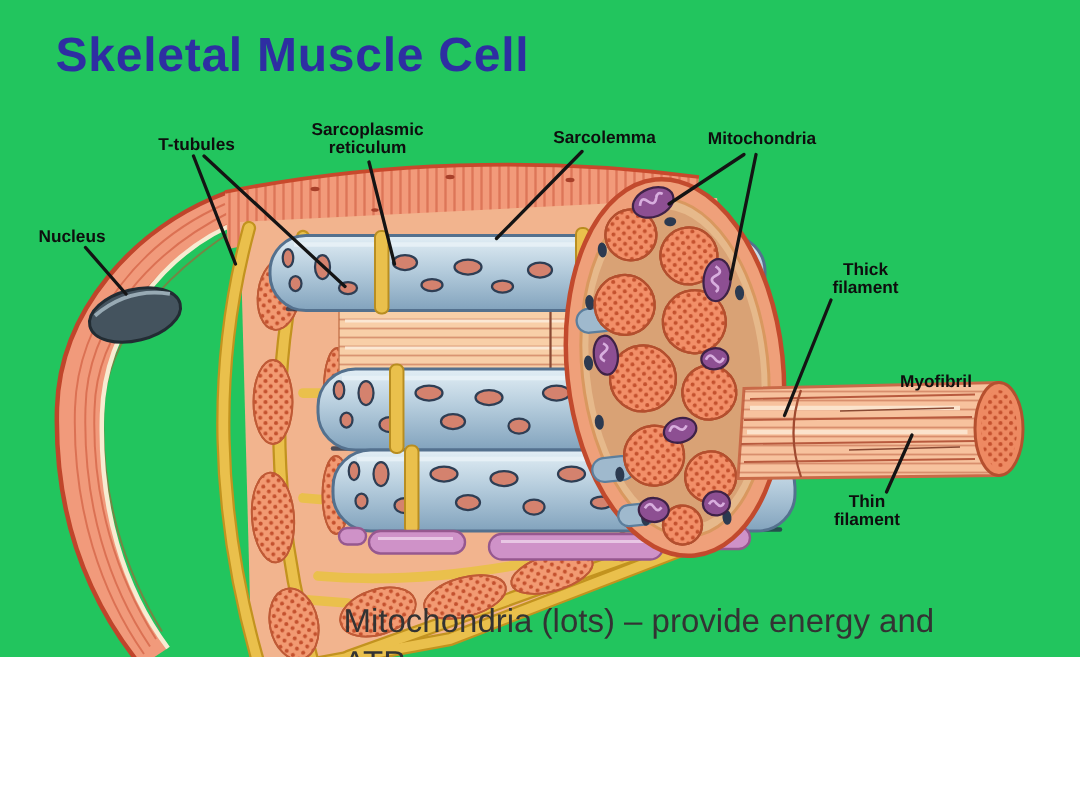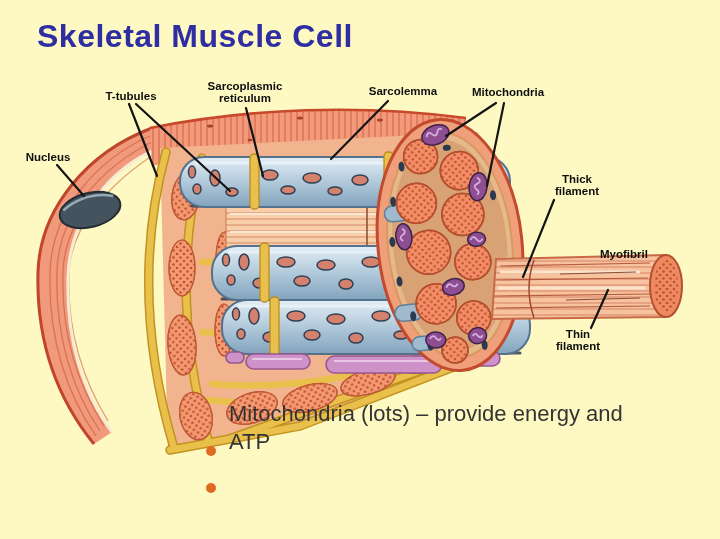--- a/index.html
+++ b/index.html
@@ -1,16 +1,16 @@
 <!DOCTYPE html>
 <html><head>
 <meta charset="utf-8">
 <style>
   html,body{margin:0;padding:0;background:#ffffff;}
-  .slide{position:relative;width:720px;height:539px;background:#fef9c3;overflow:hidden;
+  .slide{position:relative;width:720px;height:438px;background:#22c55e;overflow:hidden;
          font-family:"Liberation Sans",sans-serif;}
   .title{position:absolute;left:37px;top:18px;font-size:32px;font-weight:bold;
          color:#2e2ea2;letter-spacing:0.5px;}
   .diagram-svg{position:absolute;left:0;top:0;}
   .lbl{font-family:"Liberation Sans",sans-serif;font-size:11.5px;font-weight:bold;
        fill:#0e0e0e;text-anchor:middle;}
   .bullets{position:absolute;left:206px;top:400px;width:506px;}
   .bullet-item{display:flex;align-items:flex-end;margin-bottom:17px;}
   .bullet-dot{width:10px;height:10px;border-radius:50%;background:#e06a1f;
               margin:10px 13px 0 0;flex:none;}

